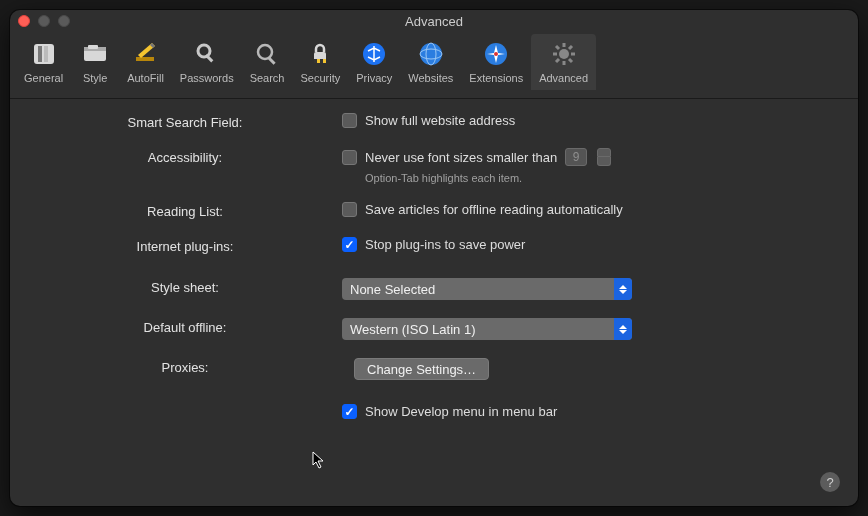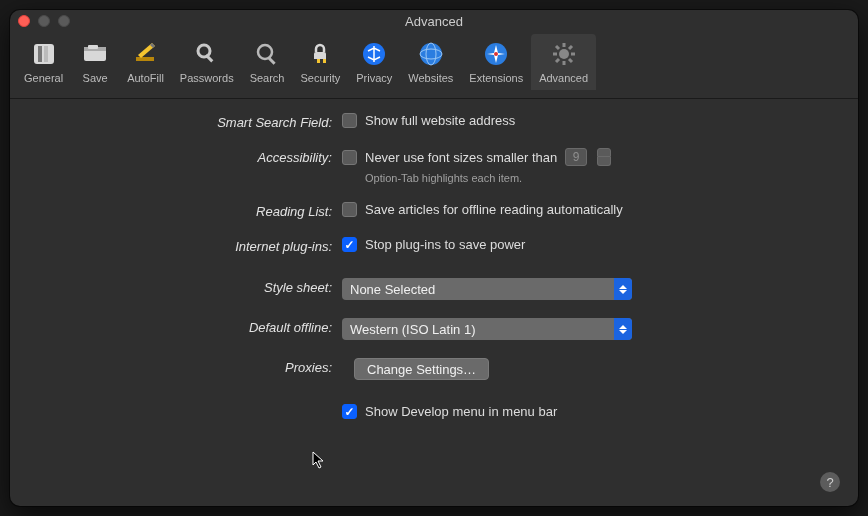--- a/index.html
+++ b/index.html
@@ -30,23 +30,22 @@
     border-radius: 4px 4px 0 0;
   }
   .tool.selected { background: #3c3c3c; }
   .tool .ico { width: 32px; height: 32px; display: flex; align-items: center; justify-content: center; }
   .content {
     flex: 1; padding: 14px 28px 14px 28px; font-size: 13px; position: relative;
   }
   .row { display: flex; align-items: flex-start; margin-bottom: 6px; }
   .row.gap-top { margin-top: 18px; }
   .lbl {
-    width: 304px; text-align: right; padding-right: 10px; color: #e2e2e2;
+    width: 304px; text-align: center; padding-right: 10px; color: #e2e2e2;
     padding-top: 2px;
-    font-style: italic;
   }
   .ctl { display: flex; flex-direction: column; gap: 6px; }
   .ck-row { display: flex; align-items: center; gap: 8px; }
   .ck {
     width: 15px; height: 15px; border-radius: 3px;
     background: #5a5a5a; border: 1px solid #767676; display: inline-flex;
     align-items: center; justify-content: center; cursor: pointer;
   }
   .ck.checked { background: #0a60ff; border-color: #0a60ff; }
   .ck.checked::after { content: "✓"; color: #fff; font-size: 12px; font-weight: bold; line-height: 1; }
@@ -117,21 +116,21 @@
       <span>General</span>
     </div>
     <div class="tool">
       <span class="ico">
         <svg width="26" height="26">
             <rect x="2" y="6" width="22" height="14" rx="2" fill="#d8d8d8"></rect>
             <rect x="2" y="6" width="22" height="4" fill="#aaa"></rect>
             <rect x="6" y="4" width="10" height="4" rx="1" fill="#d8d8d8"></rect>
           </svg>
       </span>
-      <span>Save</span>
+      <span>Style</span>
     </div>
     <div class="tool">
       <span class="ico">
         <svg width="26" height="26">
             <rect x="4" y="16" width="18" height="4" fill="#b8860b"></rect>
             <path d="M6 14 L20 2 L23 5 L9 17 Z" fill="#f4c430"></path>
             <path d="M20 2 L23 5 L21 7 L18 4 Z" fill="#777"></path>
           </svg>
       </span>
       <span>AutoFill</span>

